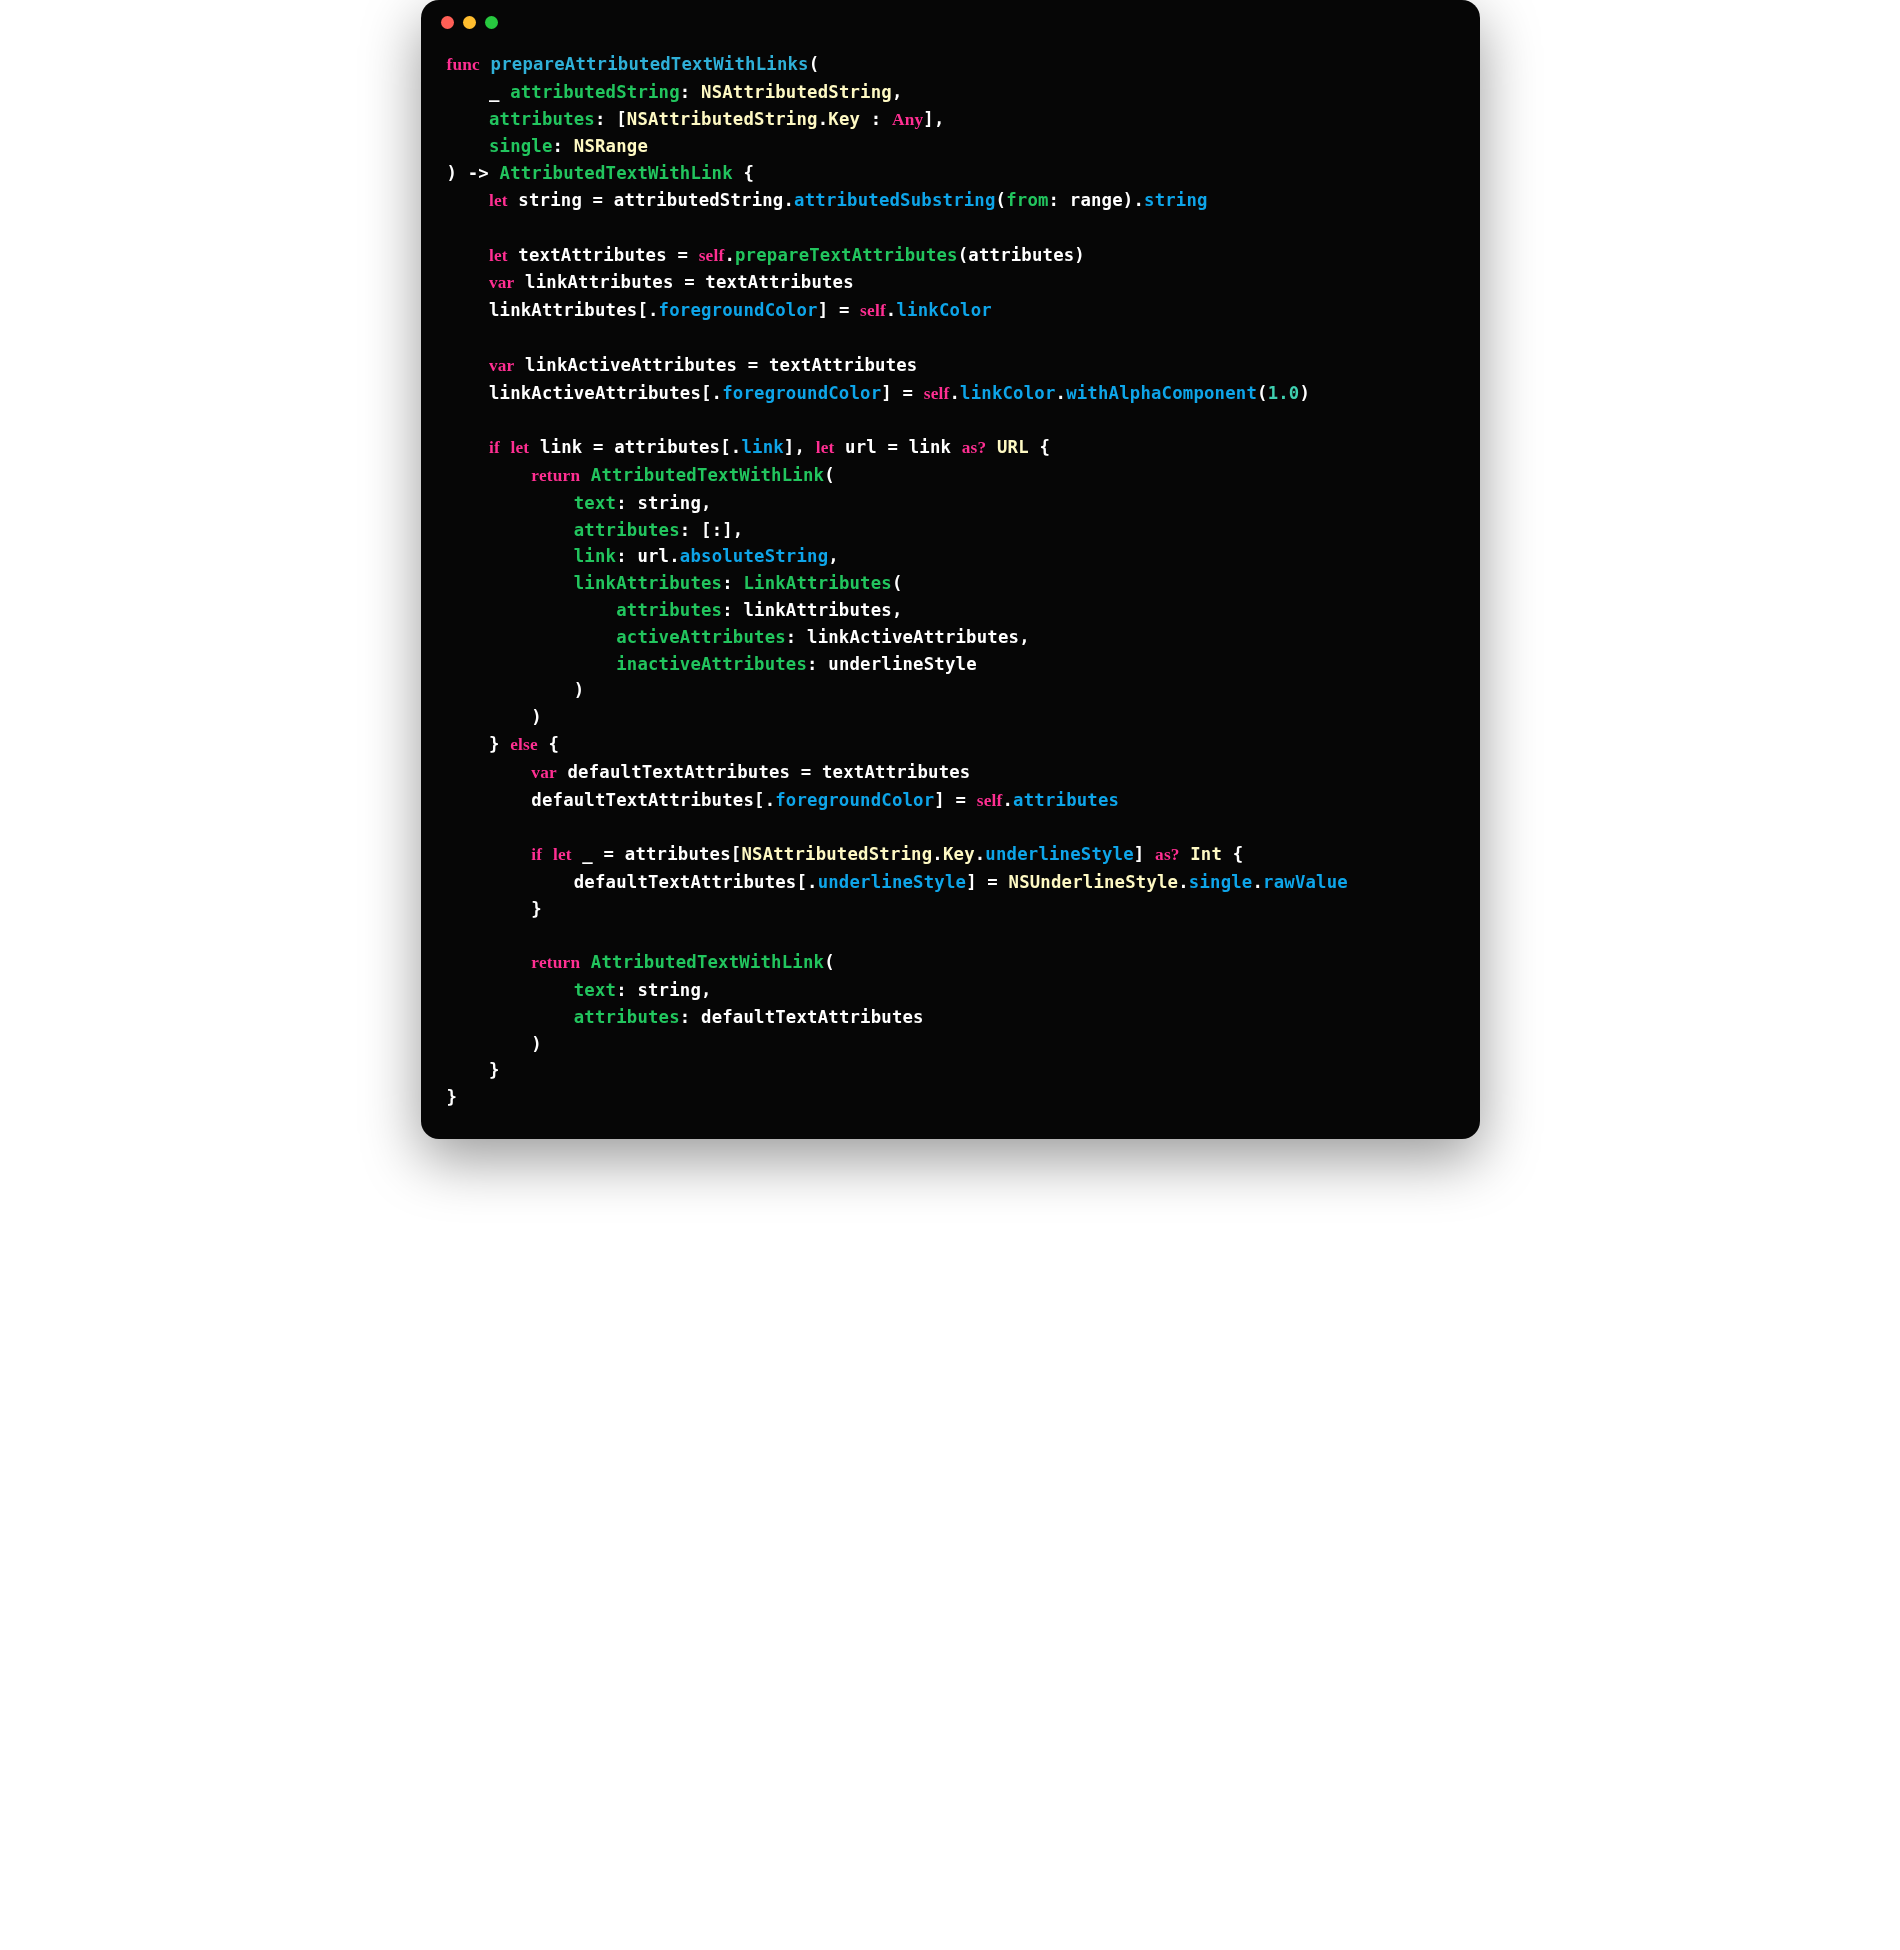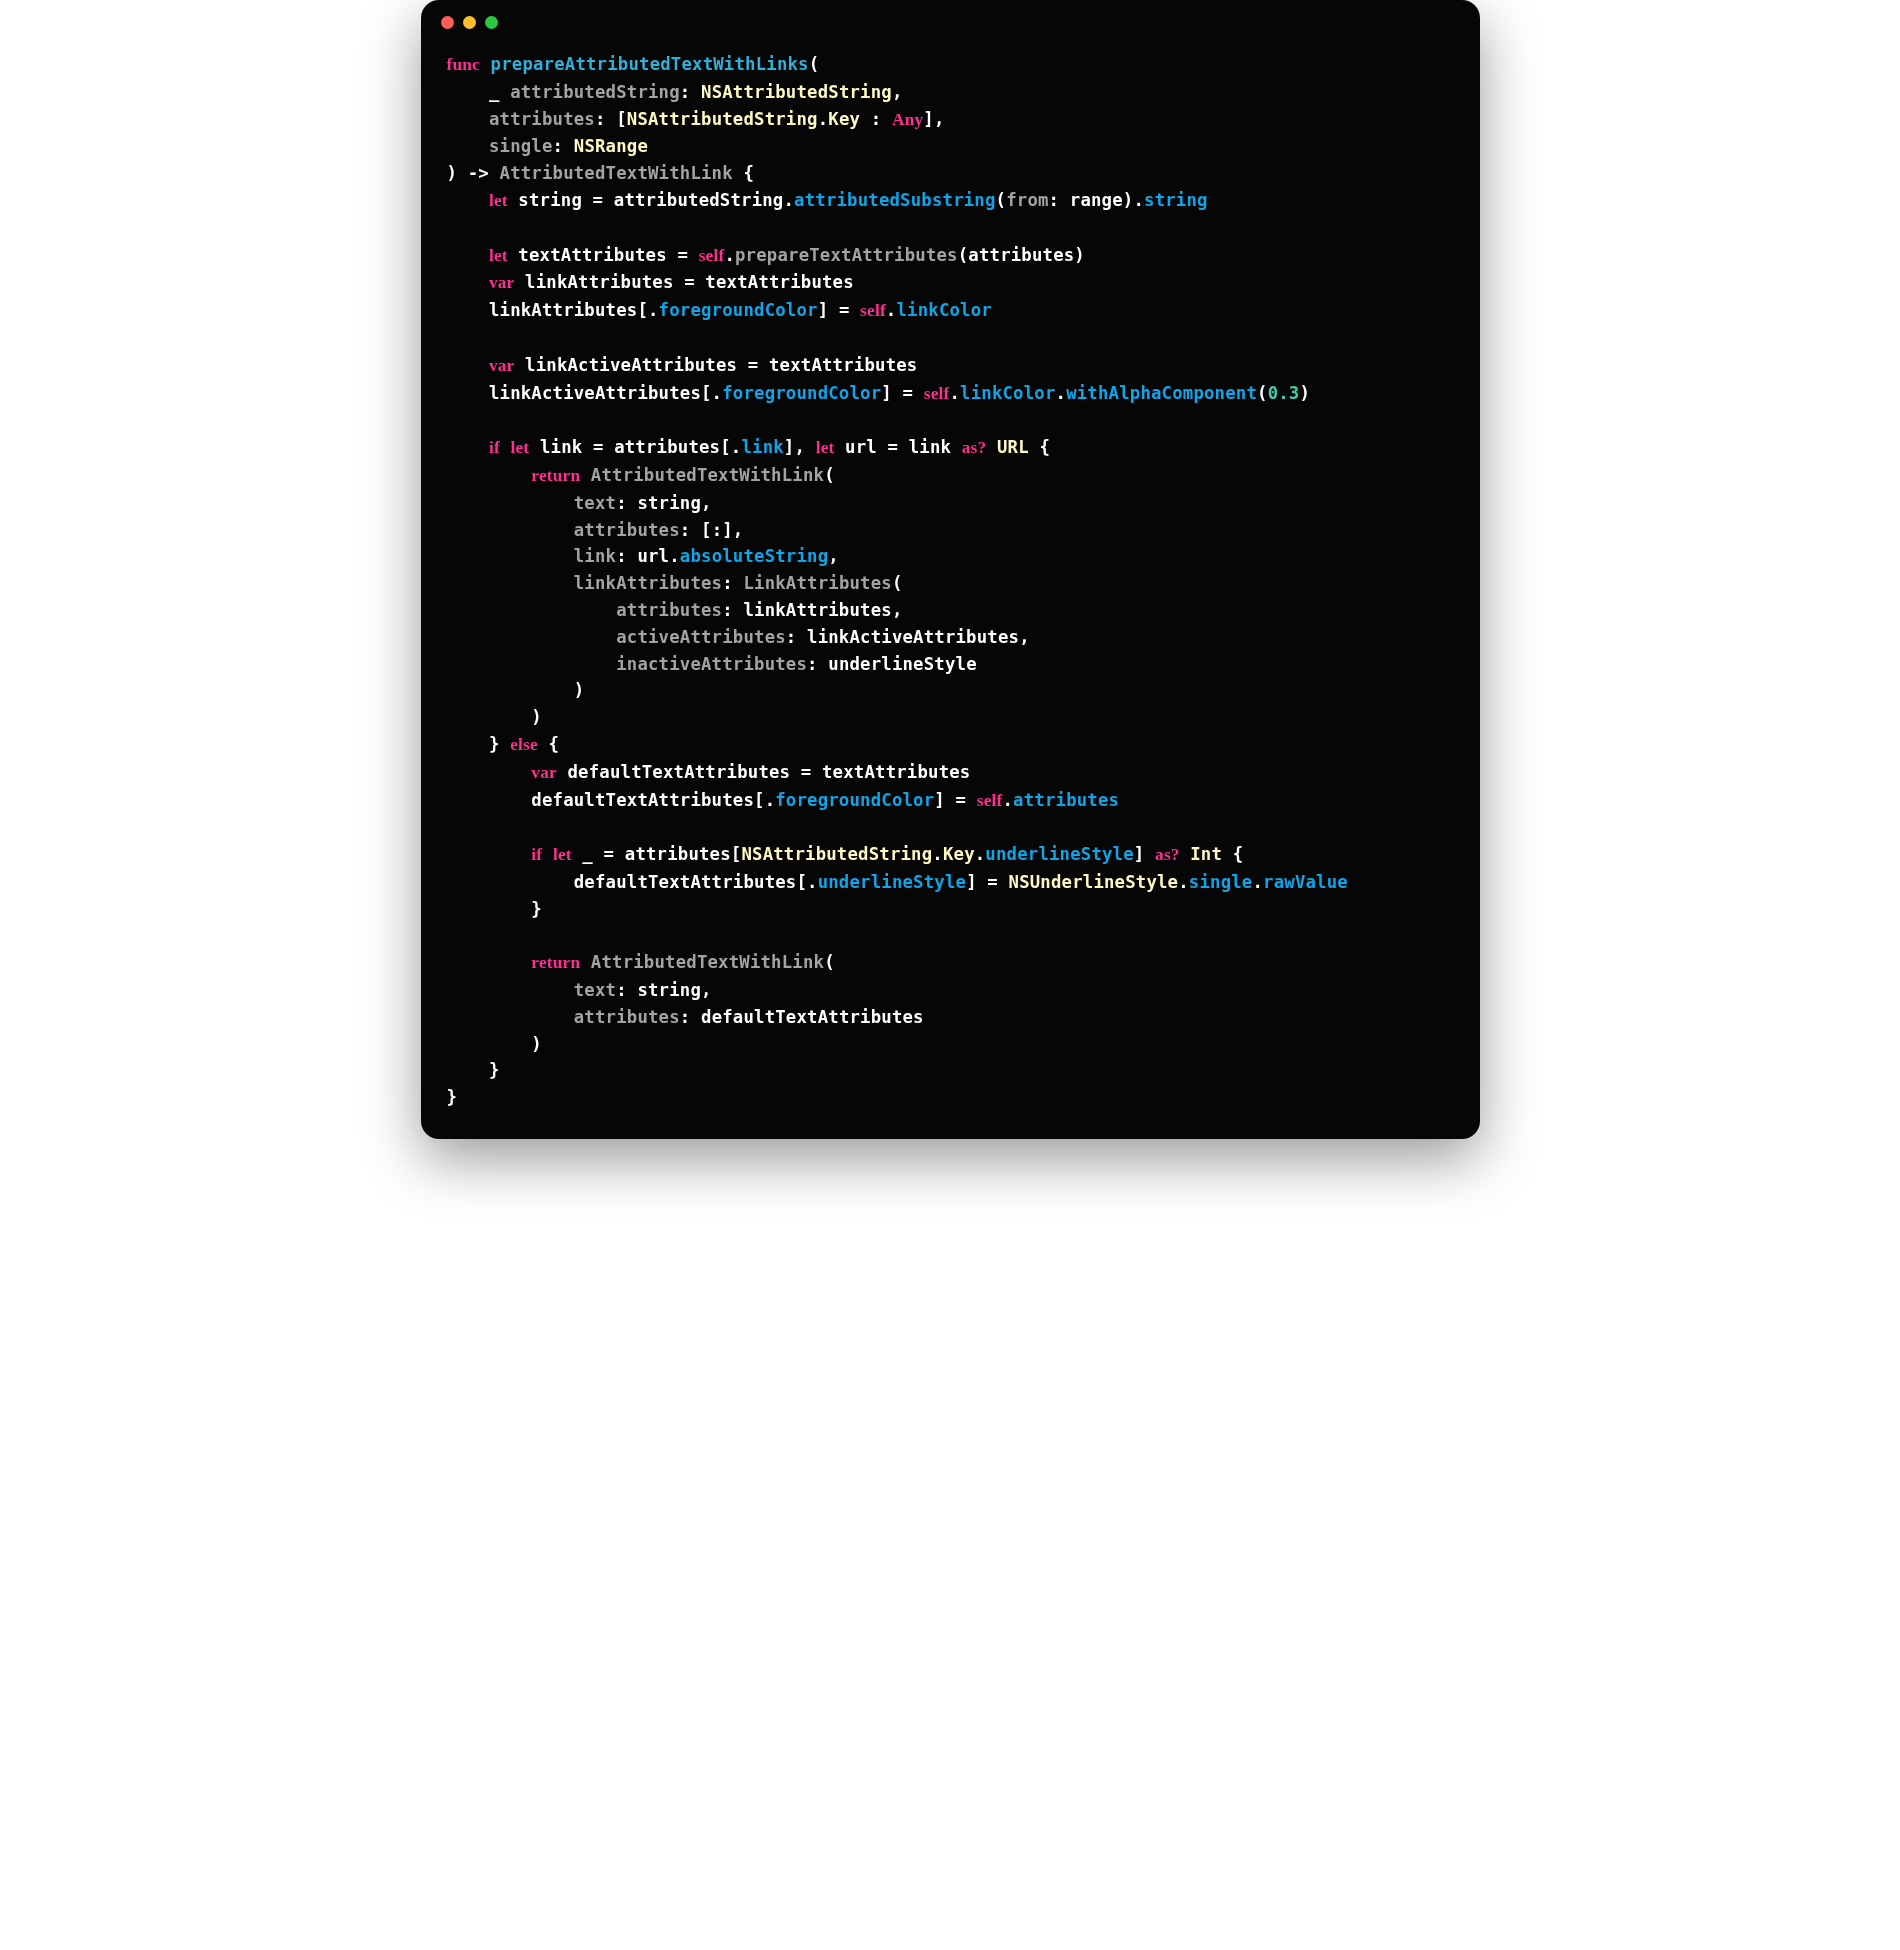--- a/index.html
+++ b/index.html
@@ -36,21 +36,21 @@
     padding: 18px 26px 28px 26px;
     font-size: 17.3px;
     line-height: 1.55;
     white-space: pre;
     color: #ffffff;
     letter-spacing: 0.2px;
     font-weight: 600;
   }
   .k  { color: #ff2f92; font-family: Liberation Serif, serif; }   
   .fn { color: #2fb0d8; }   
-  .pn { color: #a3a3a3; text-align: center; }   
+  .pn { color: #22c55e; text-align: center; }   
   .ty { color: #fef9c3; }   
   .mb { color: #0ea5e9; }   
   .nm { color: #3fd0b0; }   
   .w  { color: #ffffff; }
 </style>
 </head>
 <body>
 
 <div class="window">
   <div class="titlebar">
@@ -63,21 +63,21 @@
 <span class="w">    </span><span class="pn">attributes</span><span class="w">: [</span><span class="ty">NSAttributedString</span><span class="w">.</span><span class="ty">Key</span><span class="w"> : </span><span class="k">Any</span><span class="w">],</span>
 <span class="w">    </span><span class="pn">single</span><span class="w">: </span><span class="ty">NSRange</span>
 <span class="w">) -&gt; </span><span class="pn">AttributedTextWithLink</span><span class="w"> {</span>
 <span class="w">    </span><span class="k">let</span><span class="w"> string = attributedString.</span><span class="mb">attributedSubstring</span><span class="w">(</span><span class="pn">from</span><span class="w">: range).</span><span class="mb">string</span>
 <span class="w"></span>
 <span class="w">    </span><span class="k">let</span><span class="w"> textAttributes = </span><span class="k">self</span><span class="w">.</span><span class="pn">prepareTextAttributes</span><span class="w">(attributes)</span>
 <span class="w">    </span><span class="k">var</span><span class="w"> linkAttributes = textAttributes</span>
 <span class="w">    linkAttributes[.</span><span class="mb">foregroundColor</span><span class="w">] = </span><span class="k">self</span><span class="w">.</span><span class="mb">linkColor</span>
 <span class="w"></span>
 <span class="w">    </span><span class="k">var</span><span class="w"> linkActiveAttributes = textAttributes</span>
-<span class="w">    linkActiveAttributes[.</span><span class="mb">foregroundColor</span><span class="w">] = </span><span class="k">self</span><span class="w">.</span><span class="mb">linkColor</span><span class="w">.</span><span class="mb">withAlphaComponent</span><span class="w">(</span><span class="nm">0.3</span><span class="w">)</span>
+<span class="w">    linkActiveAttributes[.</span><span class="mb">foregroundColor</span><span class="w">] = </span><span class="k">self</span><span class="w">.</span><span class="mb">linkColor</span><span class="w">.</span><span class="mb">withAlphaComponent</span><span class="w">(</span><span class="nm">1.0</span><span class="w">)</span>
 <span class="w"></span>
 <span class="w">    </span><span class="k">if</span><span class="w"> </span><span class="k">let</span><span class="w"> link = attributes[.</span><span class="mb">link</span><span class="w">], </span><span class="k">let</span><span class="w"> url = link </span><span class="k">as?</span><span class="w"> </span><span class="ty">URL</span><span class="w"> {</span>
 <span class="w">        </span><span class="k">return</span><span class="w"> </span><span class="pn">AttributedTextWithLink</span><span class="w">(</span>
 <span class="w">            </span><span class="pn">text</span><span class="w">: string,</span>
 <span class="w">            </span><span class="pn">attributes</span><span class="w">: [:],</span>
 <span class="w">            </span><span class="pn">link</span><span class="w">: url.</span><span class="mb">absoluteString</span><span class="w">,</span>
 <span class="w">            </span><span class="pn">linkAttributes</span><span class="w">: </span><span class="pn">LinkAttributes</span><span class="w">(</span>
 <span class="w">                </span><span class="pn">attributes</span><span class="w">: linkAttributes,</span>
 <span class="w">                </span><span class="pn">activeAttributes</span><span class="w">: linkActiveAttributes,</span>
 <span class="w">                </span><span class="pn">inactiveAttributes</span><span class="w">: underlineStyle</span>

